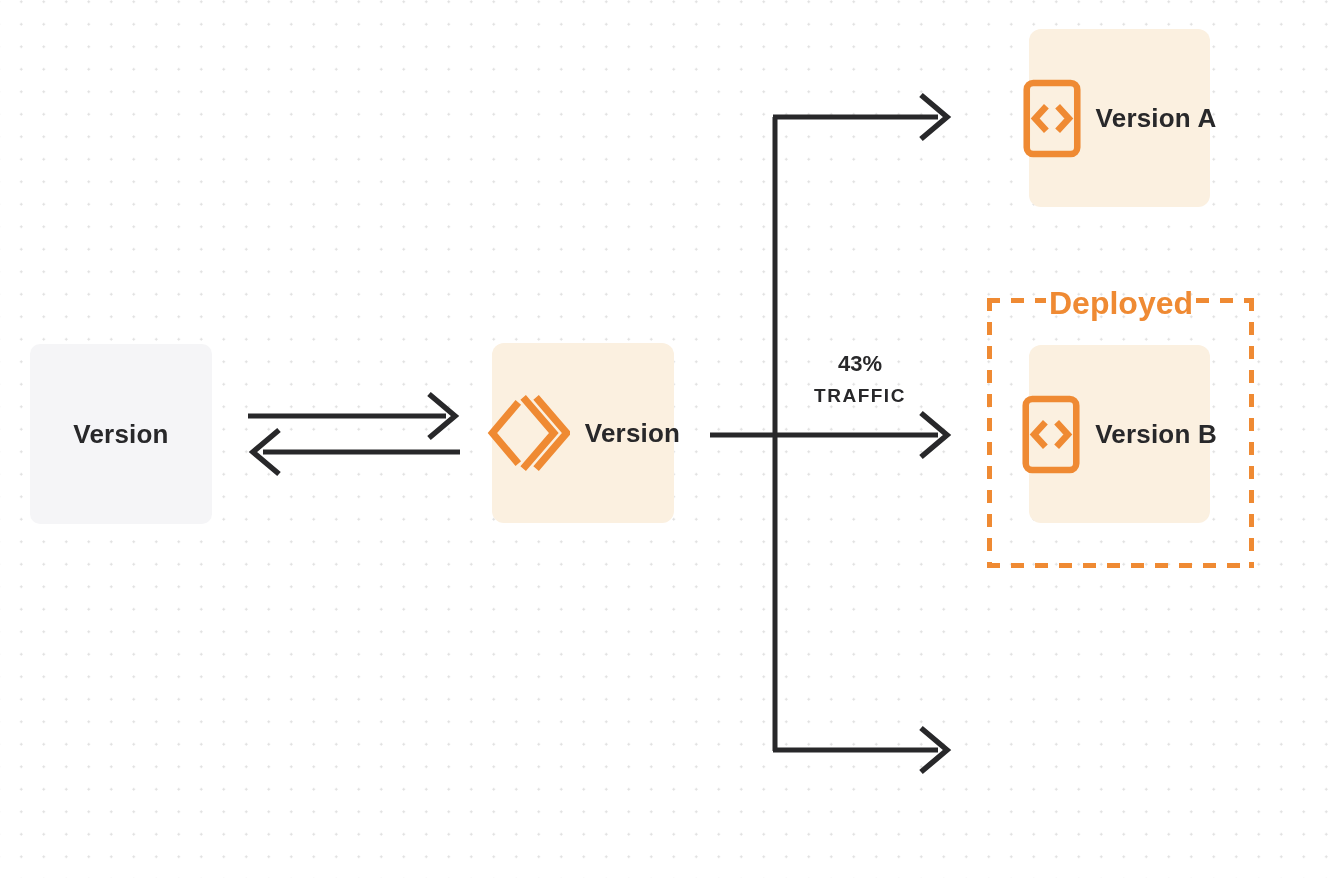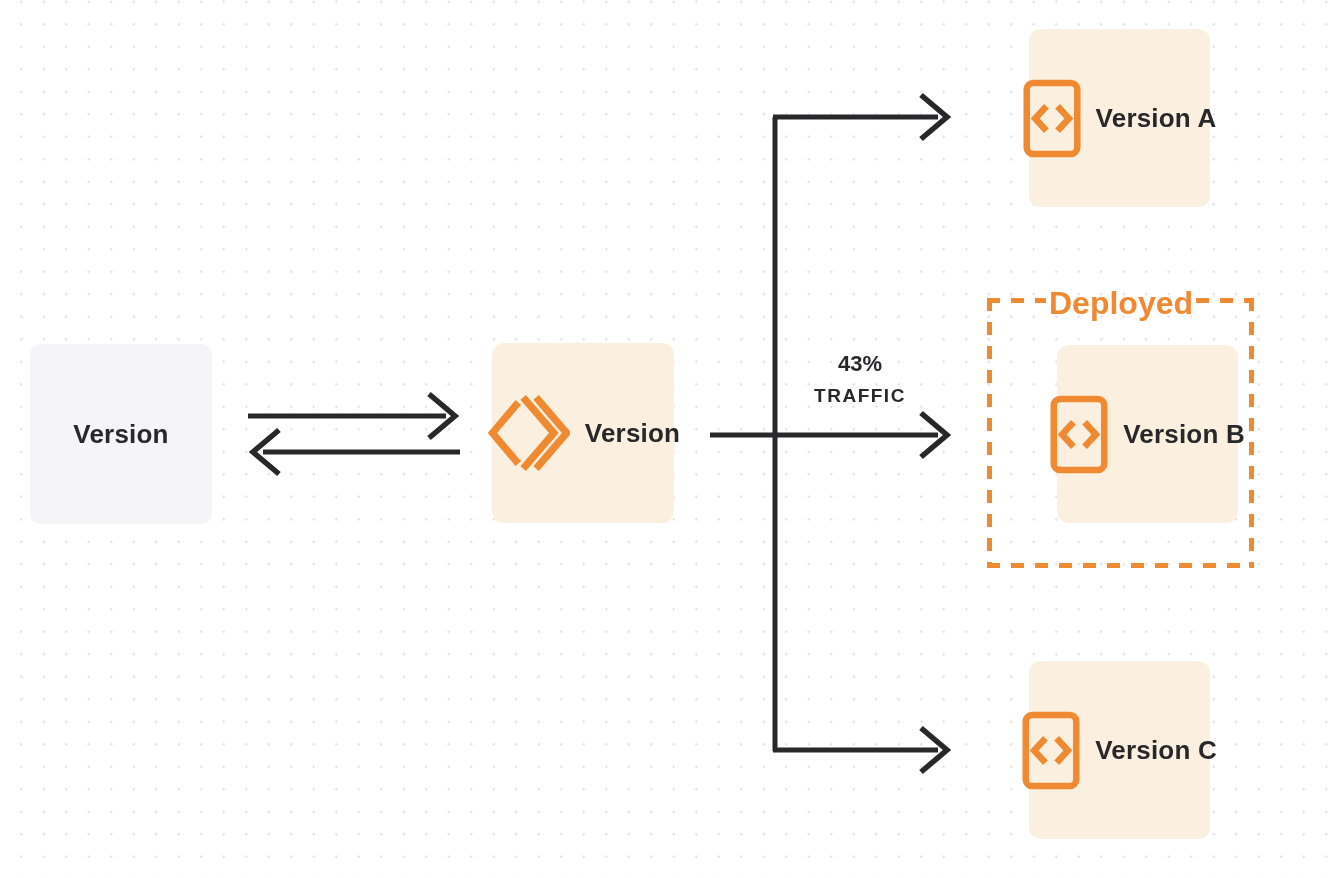--- a/index.html
+++ b/index.html
@@ -64,21 +64,21 @@
   }
   .worker{
     left:492px;top:343px;width:182px;height:180px;
     background:var(--cream);
   }
   .version{
     width:181px;height:178px;
     background:var(--cream);
   }
   .version-a{left:1029px;top:29px;}
-  .version-b{left:1029px;top:345px;margin-left:28px;}
+  .version-b{left:1029px;top:345px;}
   .version-c{left:1029px;top:661px;}
   .icon-wrap{
     display:flex;align-items:center;justify-content:center;
   }
   .traffic{
     position:absolute;
     left:790px;top:348px;width:140px;
     text-align:center;
     color:var(--ink);
     font-weight:700;
@@ -183,24 +183,14 @@
     <div class="icon-wrap">
       <svg width="58" height="79" viewBox="0 0 62 84" xmlns="http://www.w3.org/2000/svg">
         <rect x="4" y="4" width="54" height="76" rx="7" fill="none" stroke="var(--orange)" stroke-width="7"></rect>
         <path d="M25 29 L13 42 L25 55" fill="none" stroke="var(--orange)" stroke-width="7"></path>
         <path d="M37 29 L49 42 L37 55" fill="none" stroke="var(--orange)" stroke-width="7"></path>
       </svg>
     </div>
     <div class="label">Version B</div>
   </div>
 
-  <div class="node version version-c">
-    <div class="icon-wrap">
-      <svg width="58" height="79" viewBox="0 0 62 84" xmlns="http://www.w3.org/2000/svg">
-        <rect x="4" y="4" width="54" height="76" rx="7" fill="none" stroke="var(--orange)" stroke-width="7"></rect>
-        <path d="M25 29 L13 42 L25 55" fill="none" stroke="var(--orange)" stroke-width="7"></path>
-        <path d="M37 29 L49 42 L37 55" fill="none" stroke="var(--orange)" stroke-width="7"></path>
-      </svg>
-    </div>
-    <div class="label">Version C</div>
-  </div>
 
 </div>
 
 </body></html>

